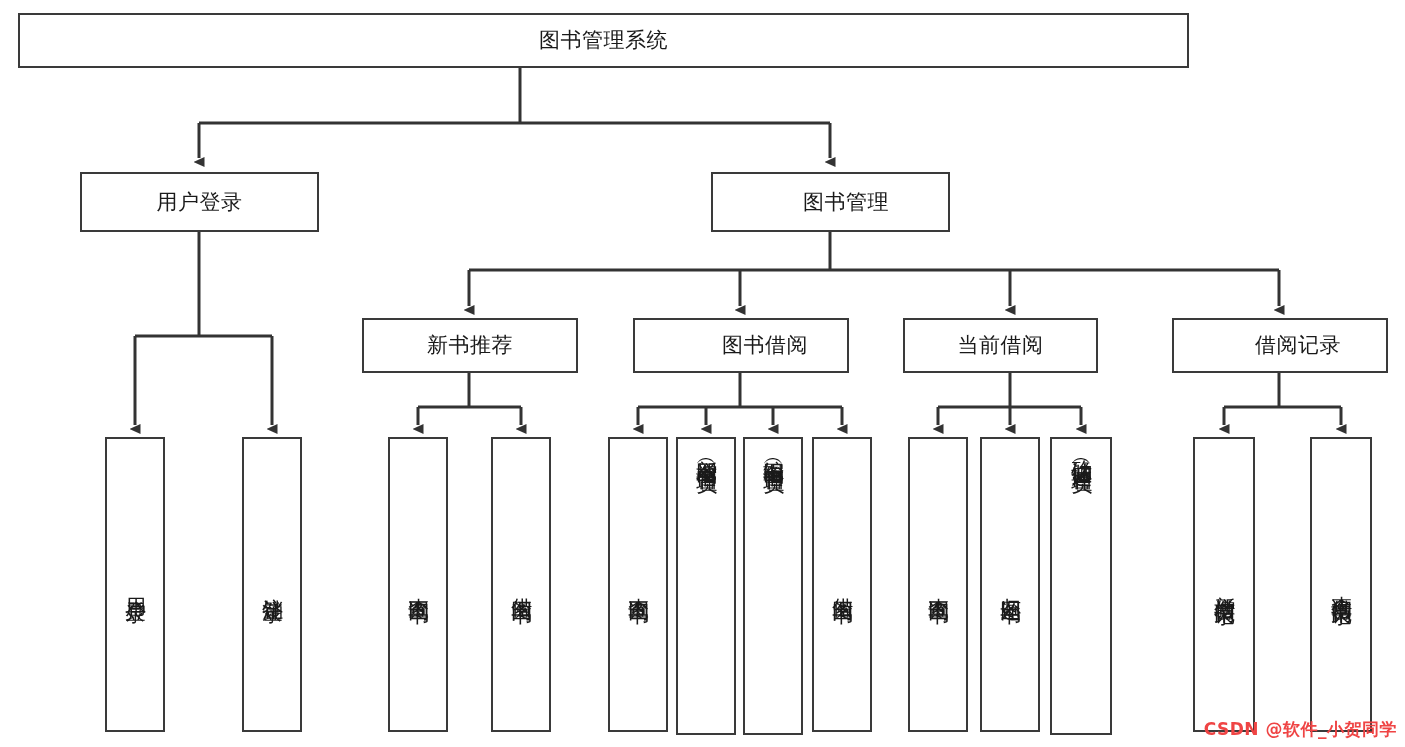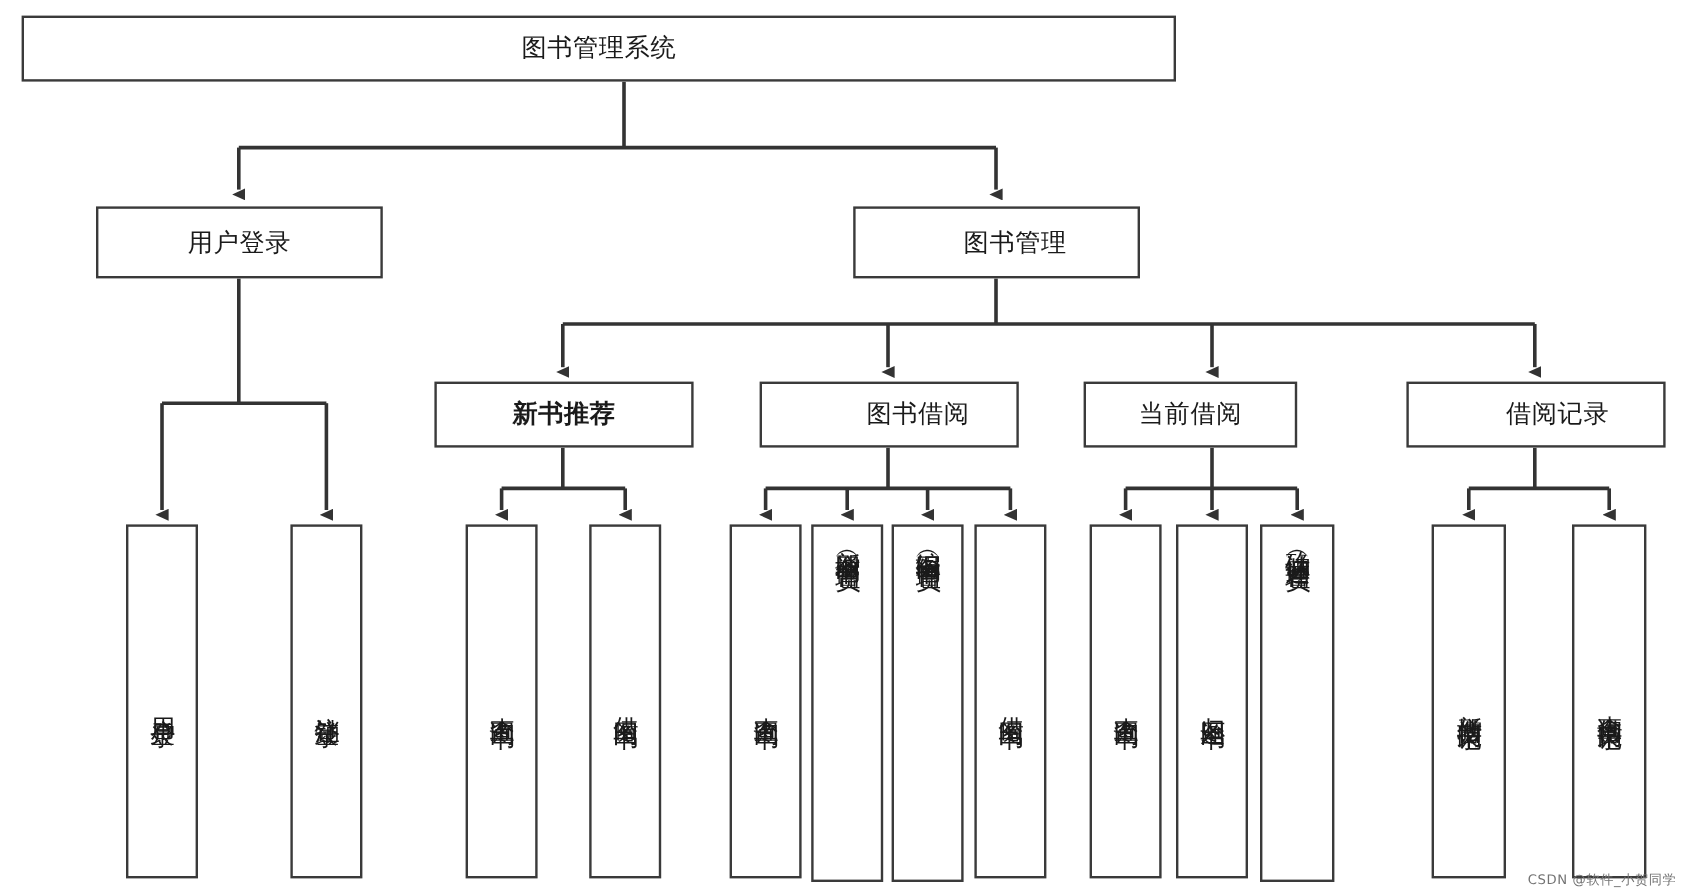--- a/index.html
+++ b/index.html
@@ -57,26 +57,27 @@
     display: block;
   }
   .node.vertical.centered {
     align-items: center;
     padding-top: 0;
   }
   .watermark {
     position: absolute;
     right: 8px;
     bottom: 6px;
-    color: #737373;
-    font-size: 11px;
+    color: #ef4444;
+    font-size: 17px;
     letter-spacing: 0.5px;
     white-space: nowrap;
     user-select: none;
     pointer-events: none;
+    font-weight: bold;
   }
 </style>
 </head>
 <body>
 
 <div id="canvas">
 
   <svg id="diagram-svg" viewBox="0 0 1405 747" xmlns="http://www.w3.org/2000/svg">
     <defs>
       <marker id="arrow" markerWidth="10" markerHeight="11" refX="1" refY="5.5" orient="auto" markerUnits="userSpaceOnUse">
@@ -133,38 +134,38 @@
     </g>
 
     <g stroke="#333333" stroke-width="3" fill="none">
       <path d="M1279,373 L1279,407"></path>
       <path d="M1224,407 L1341,407"></path>
       <path d="M1224,407 L1224,425" marker-end="url(#arrow)"></path>
       <path d="M1341,407 L1341,425" marker-end="url(#arrow)"></path>
     </g>
   </svg>
 
-  <div class="node" style="left:18px; top:13px; width:962px; height:55px;align-items:center;">
+  <div class="node" style="left:18px; top:13px; width:1171px; height:55px;align-items:center;">
     <span class="node-label">图书管理系统</span>
   </div>
 
   <div class="node" style="left:80px; top:172px; width:239px; height:60px;">
     <span class="node-label">用户登录</span>
   </div>
   <div class="node" style="left:711px; top:172px; width:239px; height:60px;padding-left:31px;">
     <span class="node-label">图书管理</span>
   </div>
 
-  <div class="node" style="left:362px; top:318px; width:216px; height:55px;font-weight:bold;">
+  <div class="node" style="left:362px; top:318px; width:216px; height:55px;">
     <span class="node-label">新书推荐</span>
   </div>
   <div class="node" style="left:633px; top:318px; width:216px; height:55px;padding-left:48px;">
     <span class="node-label">图书借阅</span>
   </div>
-  <div class="node" style="left:903px; top:318px; width:178px; height:55px;">
+  <div class="node" style="left:903px; top:318px; width:195px; height:55px;">
     <span class="node-label">当前借阅</span>
   </div>
   <div class="node" style="left:1172px; top:318px; width:216px; height:55px;padding-left:36px;">
     <span class="node-label">借阅记录</span>
   </div>
 
   <div class="node vertical centered" style="left:105px; top:437px; width:60px; height:295px;">
     <span class="node-label">用户登录</span>
   </div>
   <div class="node vertical centered" style="left:242px; top:437px; width:60px; height:295px;">

